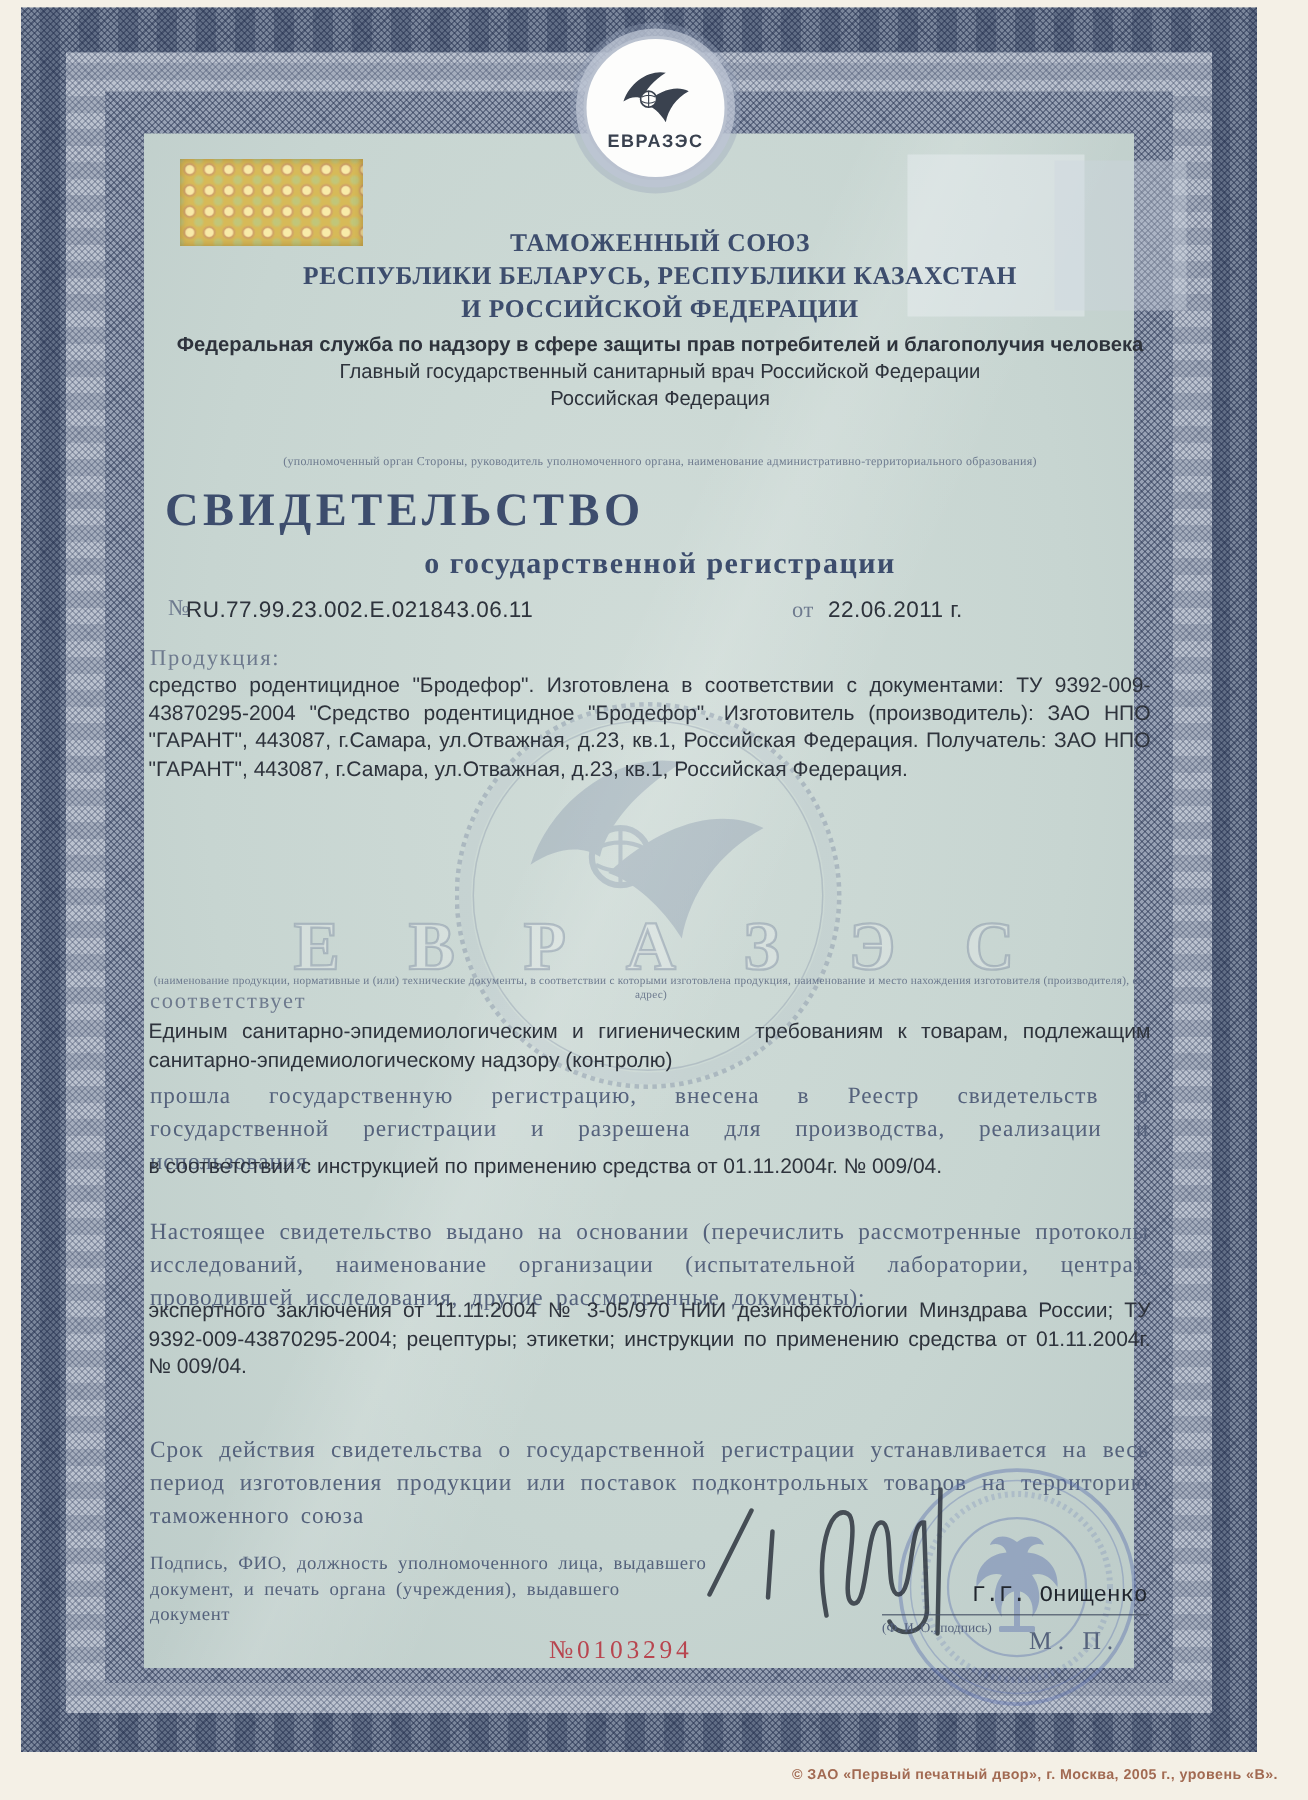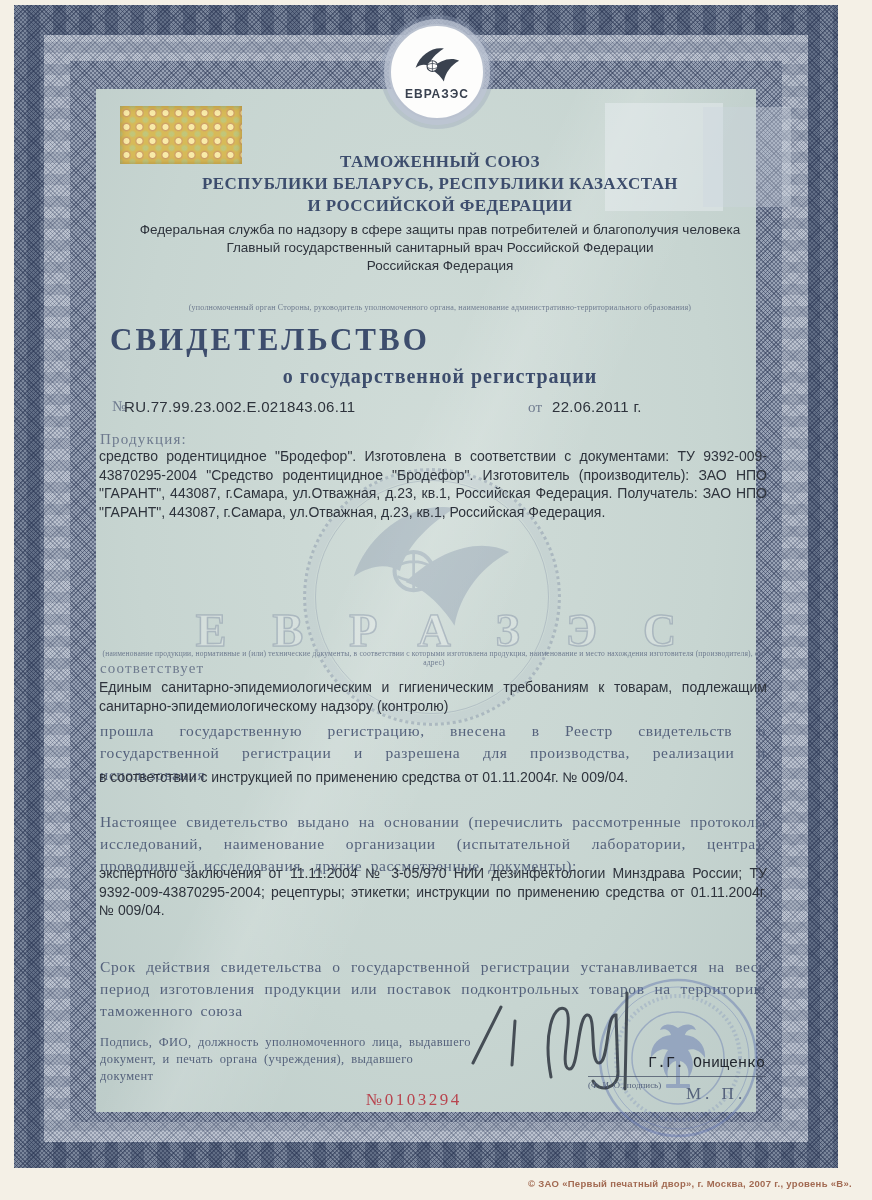--- a/index.html
+++ b/index.html
@@ -134,21 +134,21 @@
       <path d="M52,66 C80,40 108,34 128,44 C106,56 92,76 88,98 C78,82 64,70 52,66 Z" fill="#6f7f9e"></path>
       <circle cx="58" cy="58" r="14" fill="none" stroke="#6f7f9e" stroke-width="3"></circle>
       <path d="M46,54 C54,50 62,50 70,54 M46,62 C54,66 62,66 70,62 M58,44 L58,72" stroke="#6f7f9e" stroke-width="2" fill="none"></path>
     </svg>
     <div class="wm-word">ЕВРАЗЭС</div>
 
     <div class="hdr-serif" style="top:152px;">ТАМОЖЕННЫЙ СОЮЗ</div>
     <div class="hdr-serif" style="top:174px;">РЕСПУБЛИКИ БЕЛАРУСЬ, РЕСПУБЛИКИ КАЗАХСТАН</div>
     <div class="hdr-serif" style="top:196px;">И РОССИЙСКОЙ ФЕДЕРАЦИИ</div>
 
-    <div class="agency" style="top:222px;">Федеральная служба по надзору в сфере защиты прав потребителей и благополучия человека</div>
+    <div class="agency" style="top:222px;font-weight:bold;">Федеральная служба по надзору в сфере защиты прав потребителей и благополучия человека</div>
     <div class="agency" style="top:240px;">Главный государственный санитарный врач Российской Федерации</div>
     <div class="agency" style="top:258px;">Российская Федерация</div>
 
     <div class="tiny-cap" style="left:130px; top:303px; width:620px;">(уполномоченный орган Стороны, руководитель уполномоченного органа, наименование административно-территориального образования)</div>
 
     <div class="doc-title" style="top:322px;">СВИДЕТЕЛЬСТВО</div>
     <div class="doc-subtitle" style="top:365px;">о государственной регистрации</div>
 
     <span class="abs num-label" style="left:112px; top:398px;">№</span>
     <span class="abs num-value" style="left:124px; top:398px;">RU.77.99.23.002.Е.021843.06.11</span>
@@ -196,14 +196,14 @@
     </svg>
 
     <div class="abs sig-name" style="left:648px; top:1055px;">Г.Г. Онищенко</div>
     <div class="fio-line"></div>
     <div class="fio-cap">(Ф. И. О., подпись)</div>
     <div class="mp">М. П.</div>
 
     <div class="serial">№0103294</div>
   </div>
 
-  <div class="footer">© ЗАО «Первый печатный двор», г. Москва, 2007 г., уровень «В».</div>
+  <div class="footer">© ЗАО «Первый печатный двор», г. Москва, 2005 г., уровень «В».</div>
 </div>
 
 </body></html>

